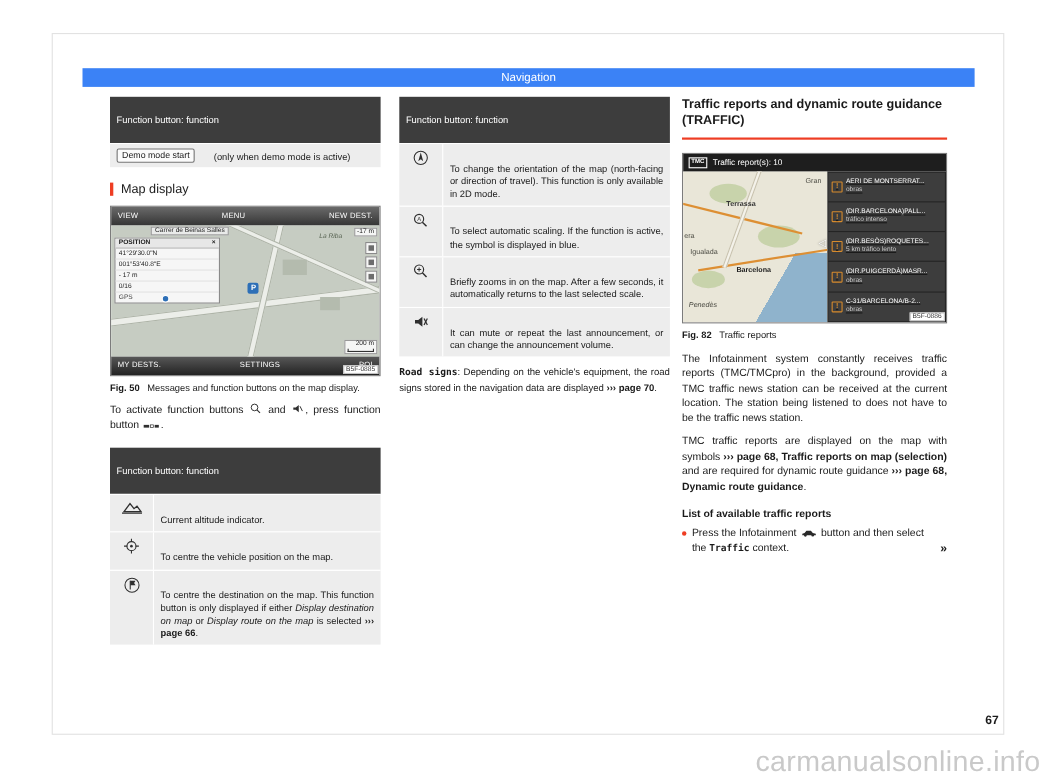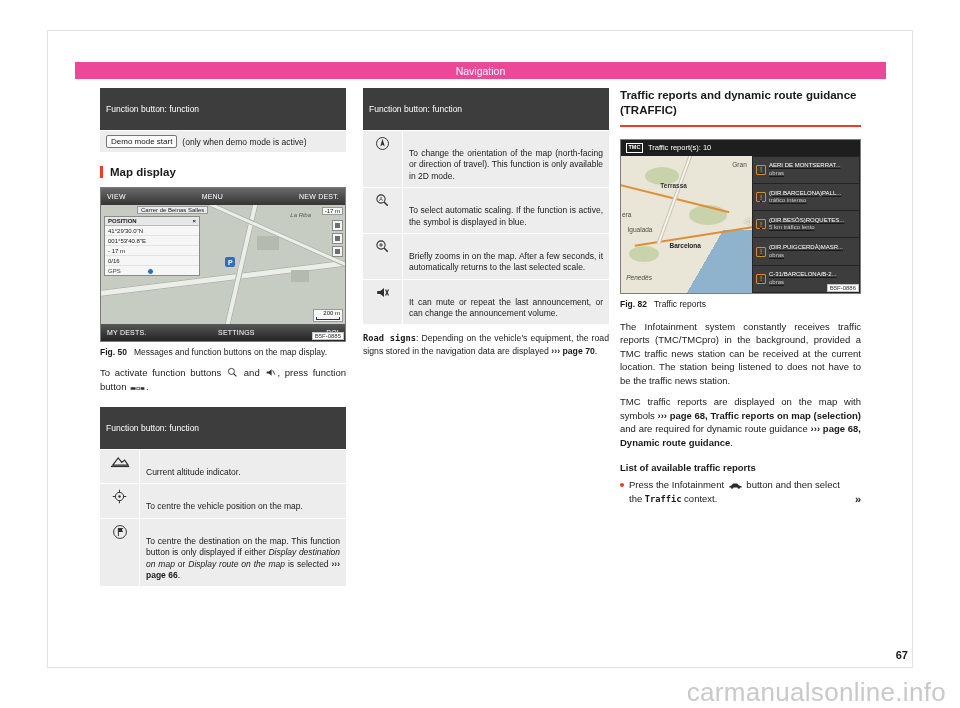--- a/index.html
+++ b/index.html
@@ -1,40 +1,40 @@
 <!DOCTYPE html>
 <html><head>
 <meta charset="utf-8">
 <style>
   * { margin:0; padding:0; box-sizing:border-box; }
   html,body { width:960px; height:708px; background:#ffffff; }
   body { font-family:"Liberation Sans", sans-serif; color:#1a1a1a; position:relative; overflow:hidden; }
 
   .frame { position:absolute; left:47px; top:30px; width:866px; height:638px; border:1px solid #e2e2e2; }
 
-  .header-bar { position:absolute; left:75px; top:62px; width:811px; height:17px; background:#ec4899;
+  .header-bar { position:absolute; left:75px; top:62px; width:811px; height:17px; background:#3b82f6;
     color:#fff; font-size:10.5px; display:flex; align-items:center; justify-content:center; }
 
   .col { position:absolute; top:88px; }
   .col-left  { left:100px; width:246px; }
   .col-mid   { left:363px; width:246px; }
   .col-right { left:620px; width:241px; }
 
   
   .fn-table { width:100%; }
   .fn-thead { background:#3d3d3d; color:#fff; padding:16px 6px; font-size:8.5px; }
   .fn-row { display:flex; background:#ededed; border-top:1px solid #fff; }
   .fn-icon-cell { flex:0 0 40px; display:flex; justify-content:center; align-items:flex-start; padding-top:5px; border-right:1px solid #fff; }
   .fn-text-cell { flex:1; padding:17px 6px 5px; font-size:8.5px; line-height:1.34; text-align:justify; }
-  .demo-row { align-items:center; gap:5px; padding:4px 6px; }
+  .demo-row { align-items:center; gap:17px; padding:4px 6px; }
   .demo-btn { border:1px solid #767676; border-radius:2px; background:#fbfbfb; font-size:8px; padding:1px 4px; white-space:nowrap; }
   .demo-note { font-size:8.5px; }
 
   
-  .sec-heading { font-size:11.5px; font-weight:bold; border-left:3px solid #ee3d23; padding-left:7px; margin:14px 0 9px; }
+  .sec-heading { font-size:11.5px; font-weight:normal; border-left:3px solid #ee3d23; padding-left:7px; margin:14px 0 9px; }
   .main-heading { font-size:11.5px; font-weight:bold; line-height:1.3; padding-bottom:7px; border-bottom:2px solid #ee3d23; margin-bottom:12px; }
 
   
   .figure { border:1px solid #7c7c7c; background:#fff; }
   .fig-caption { font-size:8.5px; margin-top:5px; line-height:1.3; }
   .fig-label { font-weight:bold; margin-right:7px; }
   .fig-code { position:absolute; right:1px; bottom:1px; background:#fff; color:#333; font-size:6px; padding:0 2px; border:1px solid #c2c2c2; }
 
   
   .nav-shot { height:153px; display:flex; flex-direction:column; position:relative; overflow:hidden; }

